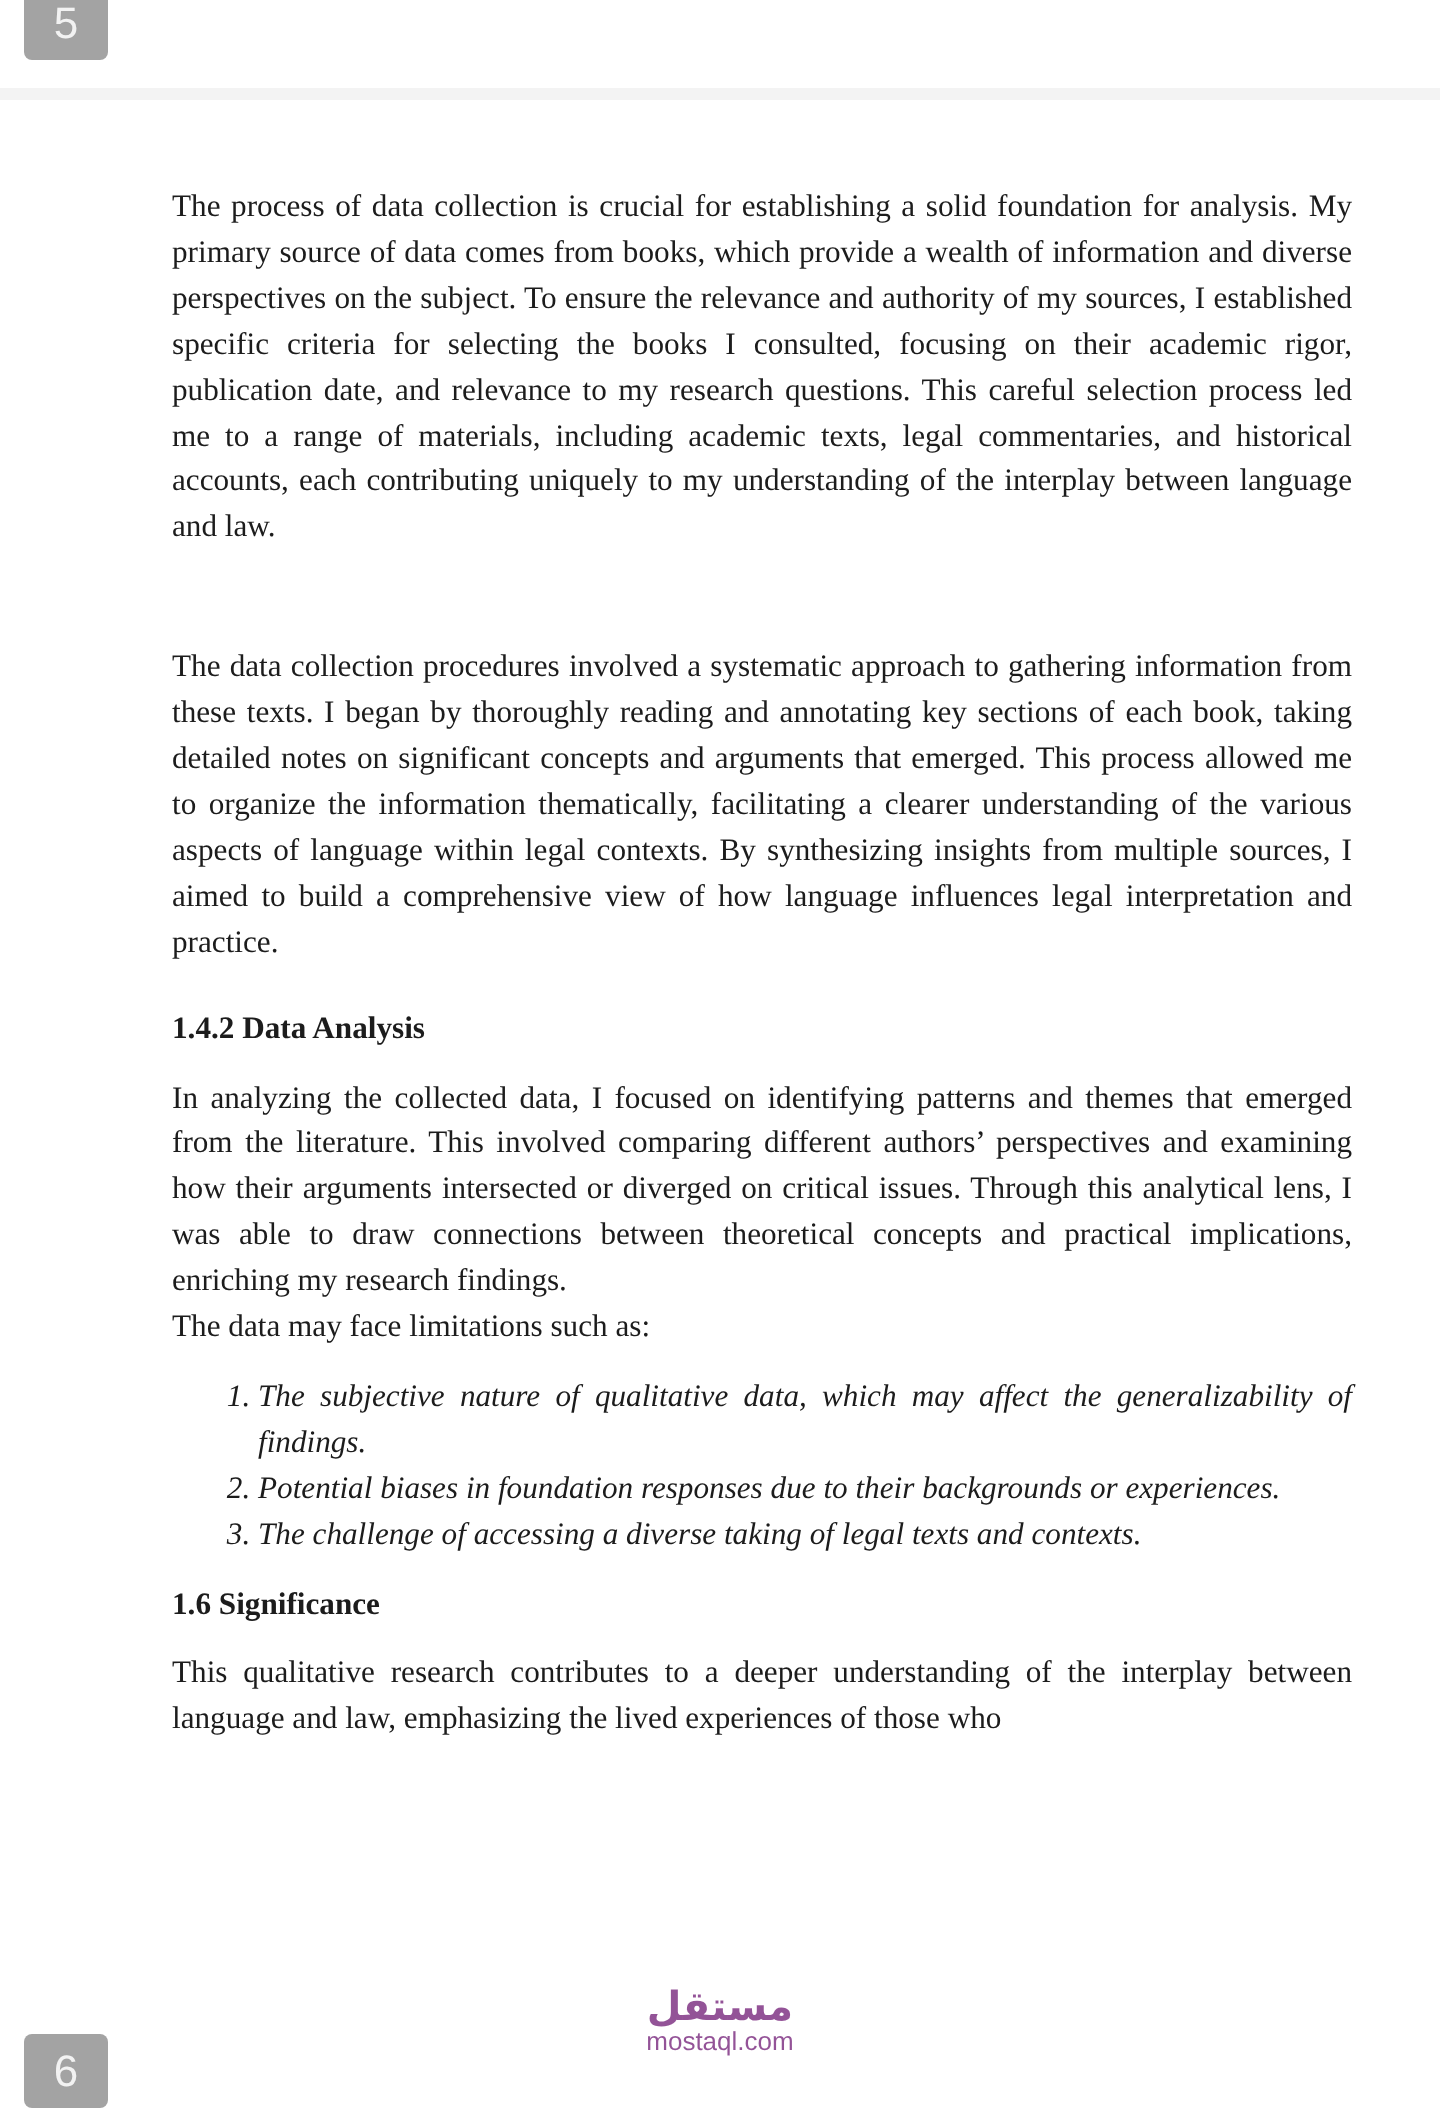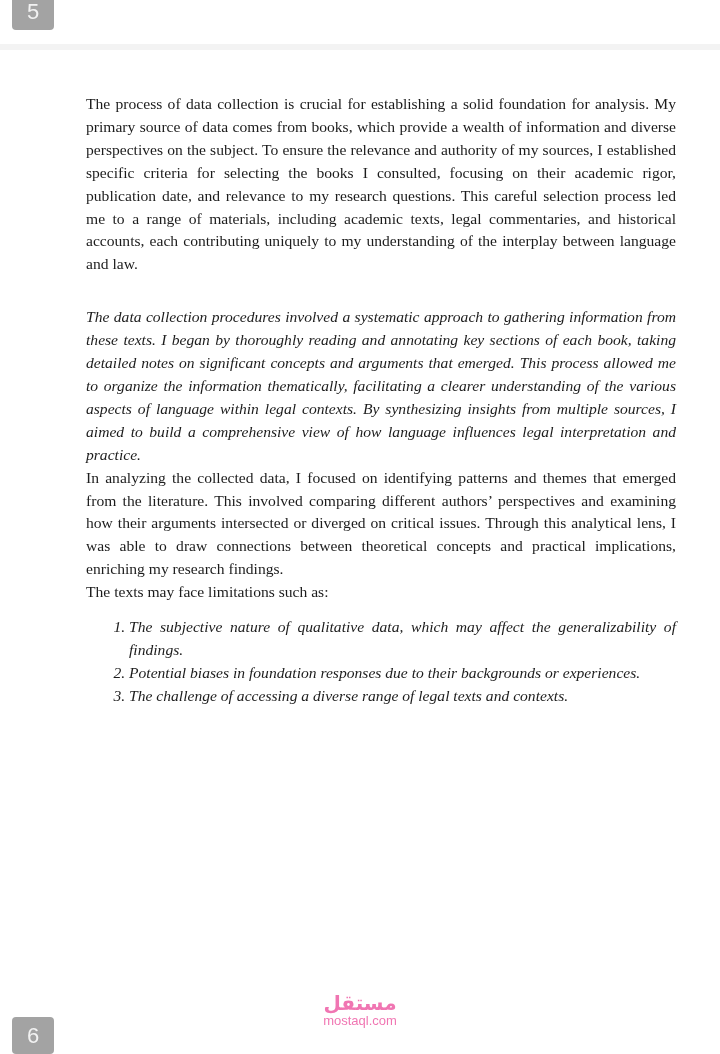--- a/index.html
+++ b/index.html
@@ -43,22 +43,22 @@
       left: 86px;
       top: 93px;
       width: 590px;
       font-size: 15.6px;
       line-height: 22.9px;
     }
     p {
       margin: 0;
       text-align: justify;
     }
-    .p1 { margin-bottom: 30px; }
-    .p2 { margin-bottom: 0; font-style: italic; }
+    .p1 { margin-bottom: 47px; }
+    .p2 { margin-bottom: 20px; }
     h3 {
       margin: 0 0 12px 0;
       font-size: 15.6px;
       line-height: 22.9px;
       font-weight: bold;
     }
     .p3 { }
     .p4 { margin-bottom: 12px; }
     ol {
       margin: 0 0 12px 0;
@@ -68,21 +68,21 @@
     ol li {
       text-align: justify;
       padding-left: 0;
     }
     .watermark {
       position: absolute;
       left: 310px;
       top: 992px;
       width: 100px;
       text-align: center;
-      color: #ec4899;
+      color: #701a75;
       opacity: 0.75;
     }
     .watermark .wm-arabic {
       font-family: "DejaVu Sans", sans-serif;
       font-weight: bold;
       font-size: 20px;
       line-height: 22px;
     }
     .watermark .wm-latin {
       font-family: "Liberation Sans", "DejaVu Sans", sans-serif;
@@ -92,27 +92,30 @@
   </style>
 </head>
 <body>
 
 <div class="page-badge badge-top">5</div>
 <div class="page-separator"></div>
 
 <div class="content">
   <p class="p1">The process of data collection is crucial for establishing a solid foundation for analysis. My primary source of data comes from books, which provide a wealth of information and diverse perspectives on the subject. To ensure the relevance and authority of my sources, I established specific criteria for selecting the books I consulted, focusing on their academic rigor, publication date, and relevance to my research questions. This careful selection process led me to a range of materials, including academic texts, legal commentaries, and historical accounts, each contributing uniquely to my understanding of the interplay between language and law.</p>
   <p class="p2">The data collection procedures involved a systematic approach to gathering information from these texts. I began by thoroughly reading and annotating key sections of each book, taking detailed notes on significant concepts and arguments that emerged. This process allowed me to organize the information thematically, facilitating a clearer understanding of the various aspects of language within legal contexts. By synthesizing insights from multiple sources, I aimed to build a comprehensive view of how language influences legal interpretation and practice.</p>
+  <h3>1.4.2 Data Analysis</h3>
   <p class="p3">In analyzing the collected data, I focused on identifying patterns and themes that emerged from the literature. This involved comparing different authors’ perspectives and examining how their arguments intersected or diverged on critical issues. Through this analytical lens, I was able to draw connections between theoretical concepts and practical implications, enriching my research findings.</p>
-  <p class="p4">The texts may face limitations such as:</p>
+  <p class="p4">The data may face limitations such as:</p>
   <ol>
     <li>The subjective nature of qualitative data, which may affect the generalizability of findings.</li>
     <li>Potential biases in foundation responses due to their backgrounds or experiences.</li>
-    <li>The challenge of accessing a diverse range of legal texts and contexts.</li>
+    <li>The challenge of accessing a diverse taking of legal texts and contexts.</li>
   </ol>
+  <h3>1.6 Significance</h3>
+  <p>This qualitative research contributes to a deeper understanding of the interplay between language and law, emphasizing the lived experiences of those who</p>
 </div>
 
 <div class="watermark">
   <div class="wm-arabic">مستقل</div>
   <div class="wm-latin">mostaql.com</div>
 </div>
 
 <div class="page-badge badge-bottom">6</div>
 
 </body></html>

